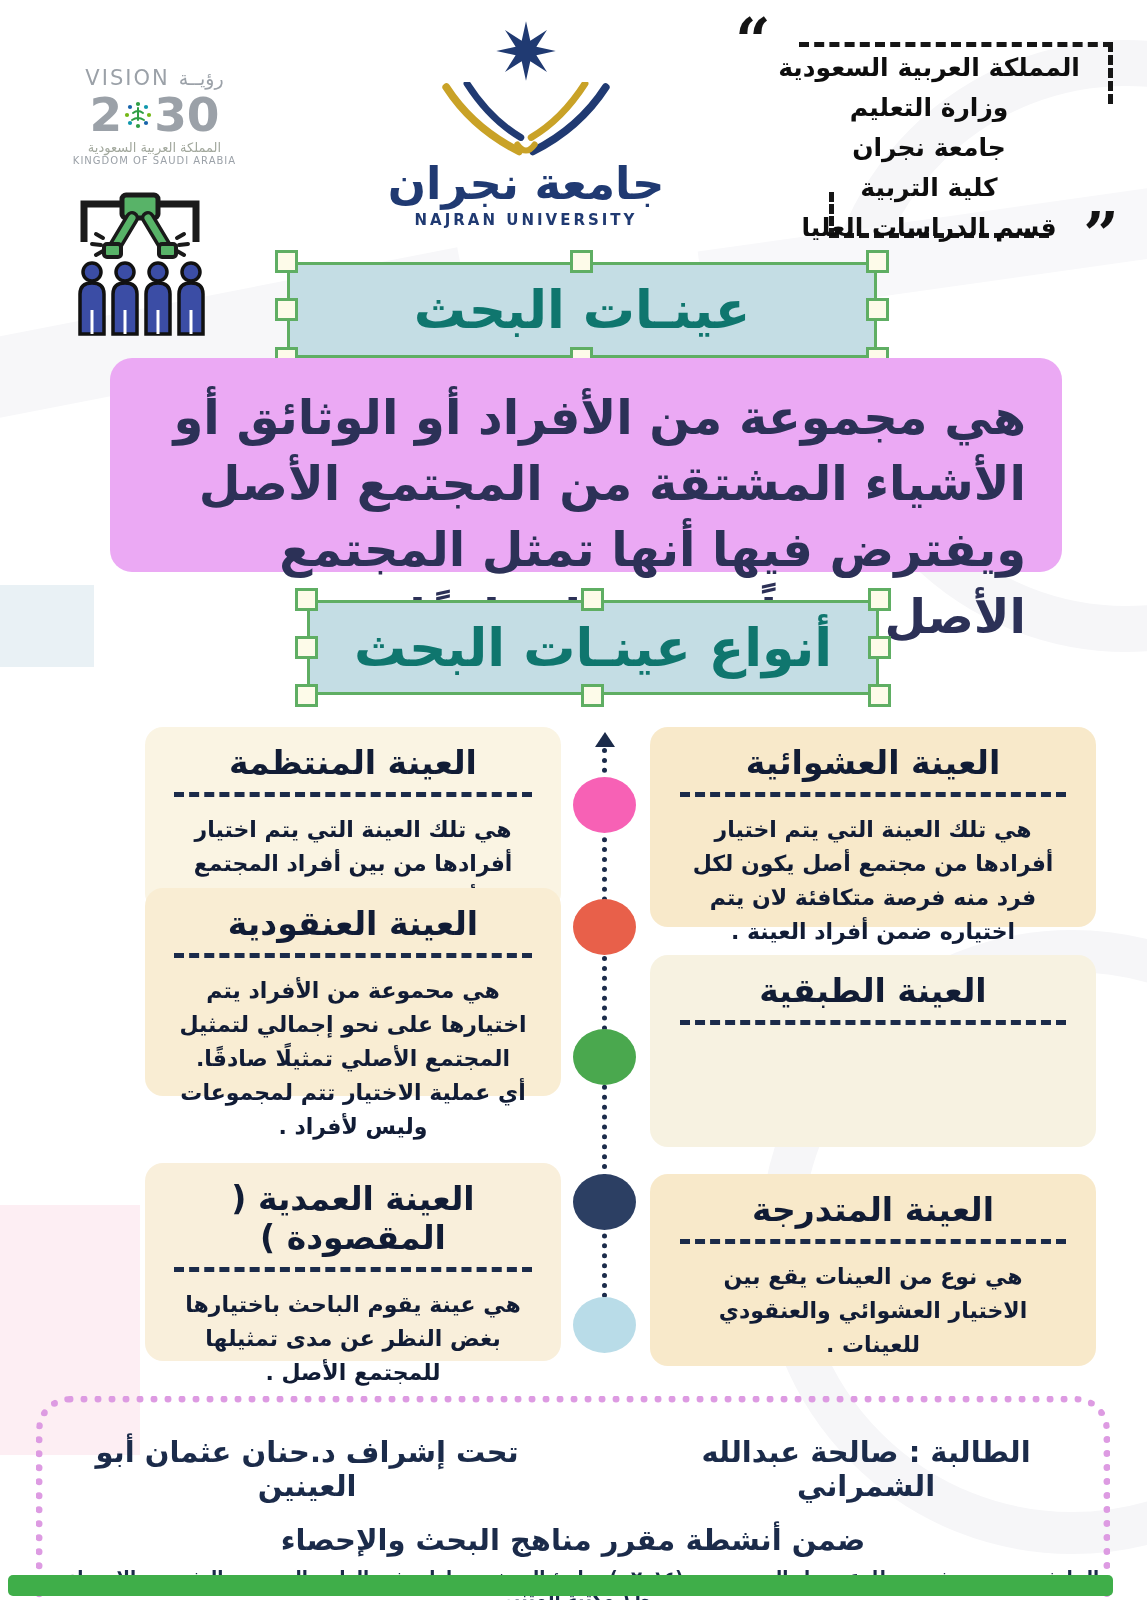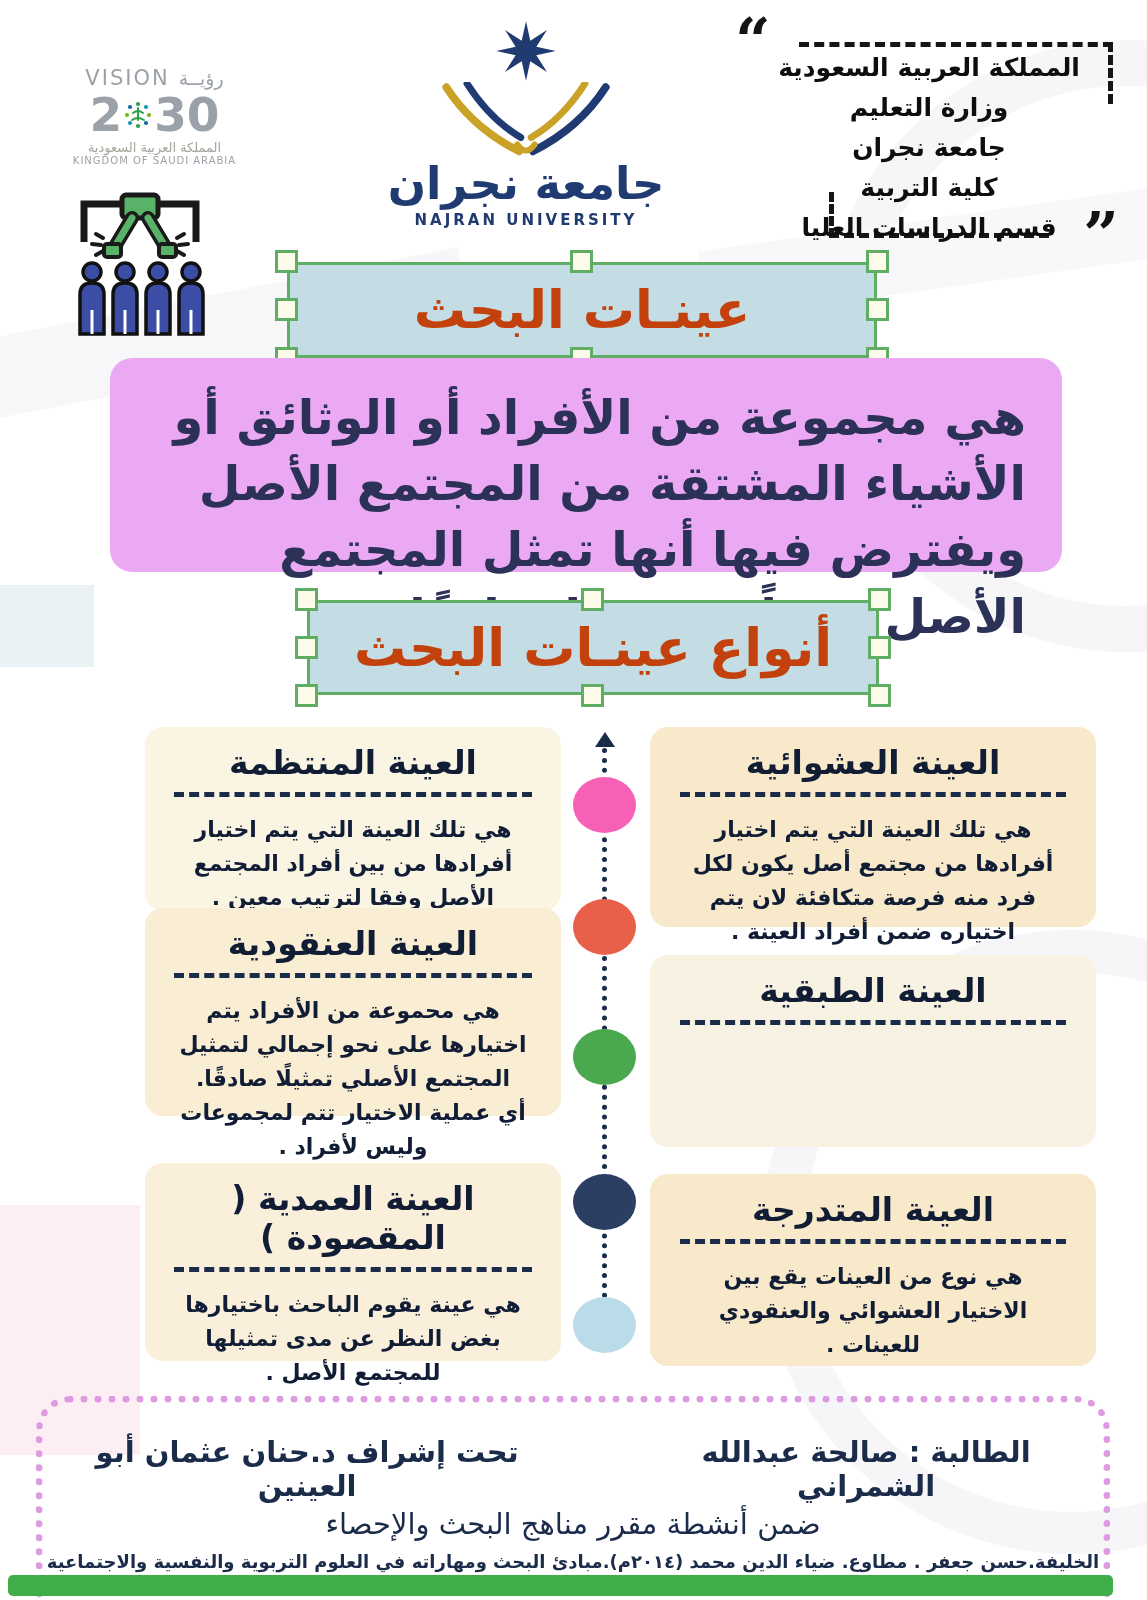--- a/index.html
+++ b/index.html
@@ -40,58 +40,58 @@
   .affil .dash-bottom{position:absolute; left:96px; right:76px; bottom:14px; border-bottom:5px dashed #161616;}
   .affil .dash-left{position:absolute; left:96px; bottom:14px; height:46px; border-left:5px dashed #161616;}
   .affil-lines{position:absolute; left:40px; right:40px; top:32px; text-align:center; direction:rtl; color:#0e0e0e; font-weight:bold; font-size:25px; line-height:1.6;}
 
   
   .people{position:absolute; left:70px; top:188px; z-index:2;}
 
   
   .tbar{position:absolute; background:#c4dde4; border:3px solid #5fae63; z-index:2; box-sizing:border-box;}
   .tbar .ttext{width:100%; height:100%; display:flex; align-items:center; justify-content:center;
-    direction:rtl; color:#c2410c; font-weight:bold; font-size:52px;}
+    direction:rtl; color:#0f766e; font-weight:bold; font-size:52px;}
   .handle{position:absolute; width:23px; height:23px; background:#fdfbe9; border:3px solid #5fae63; box-sizing:border-box;}
   .h-nw{left:-15px; top:-15px;} .h-n{left:calc(50% - 12px); top:-15px;} .h-ne{right:-15px; top:-15px;}
   .h-w{left:-15px; top:calc(50% - 12px);} .h-e{right:-15px; top:calc(50% - 12px);}
   .h-sw{left:-15px; bottom:-15px;} .h-s{left:calc(50% - 12px); bottom:-15px;} .h-se{right:-15px; bottom:-15px;}
   #tbar1{left:287px; top:262px; width:590px; height:96px;}
   #tbar2{left:307px; top:600px; width:572px; height:95px;}
 
   
   .definition{position:absolute; left:110px; top:358px; width:952px; height:214px; z-index:2;
     background:#eba9f4; border-radius:22px; box-sizing:border-box; padding:26px 36px;
     direction:rtl; text-align:right; color:#2c3157; font-weight:bold; font-size:48px; line-height:1.38;}
 
   
   .card{position:absolute; z-index:2; border-radius:18px; box-sizing:border-box; padding:12px 18px;
     text-align:center; color:#111c35;}
   .card h3{margin:4px 0 0; font-size:33px; font-weight:bold; direction:rtl;text-align:center;}
   .card .sep{border-top:5px dashed #1b2b4a; width:94%; margin:10px auto 10px;}
   .card p{margin:16px; font-size:22px; font-weight:bold; line-height:1.55; direction:rtl;}
   #cardL1{left:145px; top:727px; width:416px; height:184px; background:#faf4e3;}
   #cardR1{left:650px; top:727px; width:446px; height:200px; background:#f8e9ca;}
-  #cardL2{left:145px; top:908px; width:416px; height:208px; background:#f9edd3;}
+  #cardL2{left:145px; top:888px; width:416px; height:208px; background:#f9edd3;}
   #cardR2{left:650px; top:955px; width:446px; height:192px; background:#f7f2e1;}
   #cardL3{left:145px; top:1163px; width:416px; height:198px; background:#f9efdb;}
   #cardR3{left:650px; top:1174px; width:446px; height:192px; background:#f8e9ca;}
 
   
   .tl-line{position:absolute; left:602px; top:748px; height:600px; border-left:5px dotted #1b2b4a; z-index:1;}
   .tl-arrow{position:absolute; left:595px; top:732px; width:0; height:0; z-index:2;
     border-left:10px solid transparent; border-right:10px solid transparent; border-bottom:15px solid #1b2b4a;}
   .tl-dot{position:absolute; left:573px; width:63px; height:56px; border-radius:50%; z-index:2;}
 
   
   .footer{position:absolute; left:36px; top:1396px; width:1074px; height:240px; z-index:2;
     border:7px dotted #dd9be2; border-radius:34px; box-sizing:border-box; text-align:center; color:#1b2b4a;}
   .f-line1{margin-top:32px; display:flex; flex-direction:row; justify-content:center; gap:58px;
     direction:rtl; font-size:29px; font-weight:bold;}
-  .f-line2{margin-top:4px; direction:rtl; font-size:29px; font-weight:normal;}
+  .f-line2{margin-top:20px; direction:rtl; font-size:29px; font-weight:bold;}
   .f-line3{margin-top:10px; direction:rtl; font-size:18px; font-weight:bold;}
   .bottom-bar{position:absolute; left:8px; top:1575px; width:1105px; height:21px; background:#3fae49; border-radius:5px; z-index:3;}
 </style>
 </head>
 <body>
 
 <div id="page">
 
   <div class="wm wm-ring1"></div>
   <div class="wm wm-ring2"></div>

